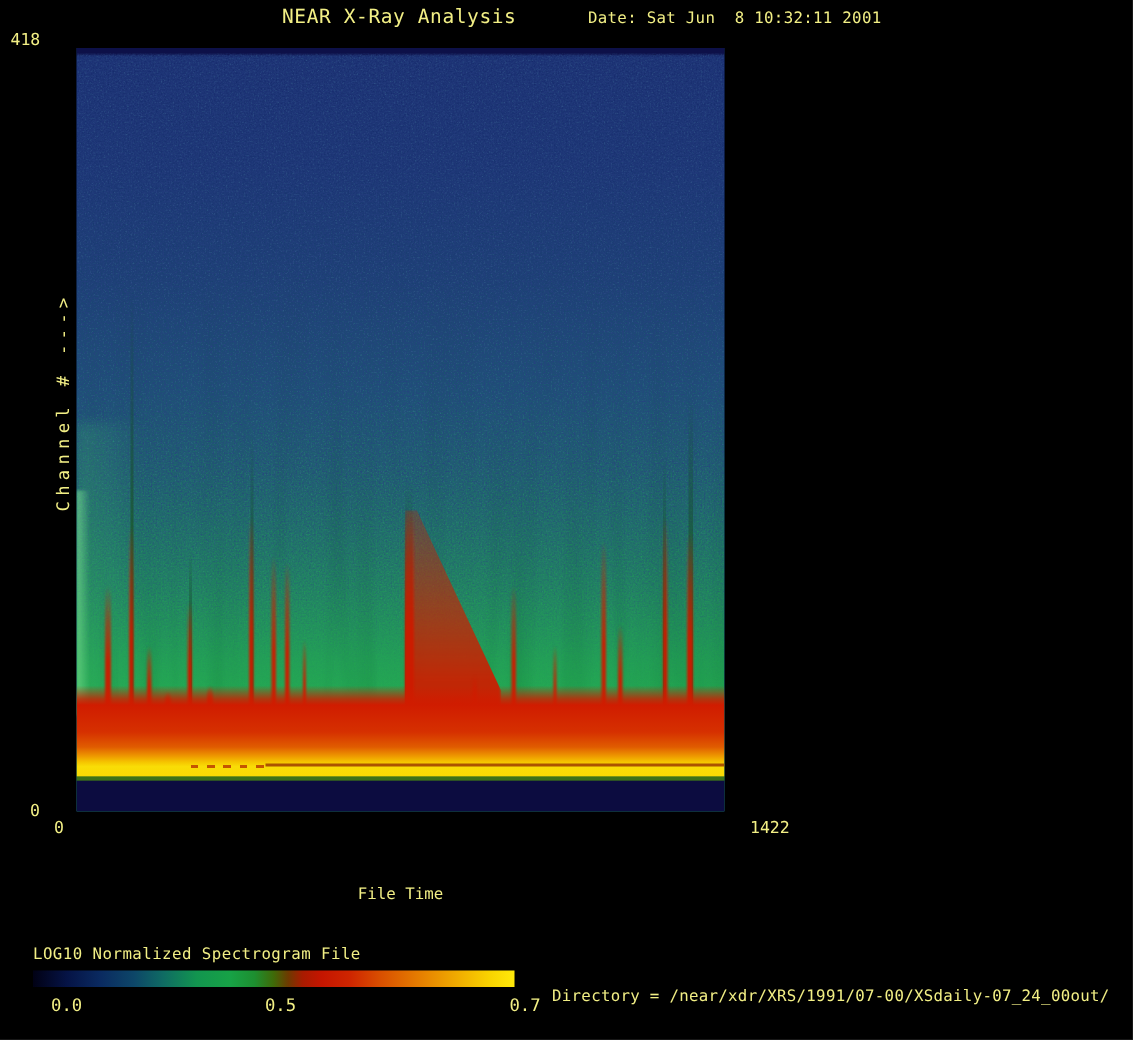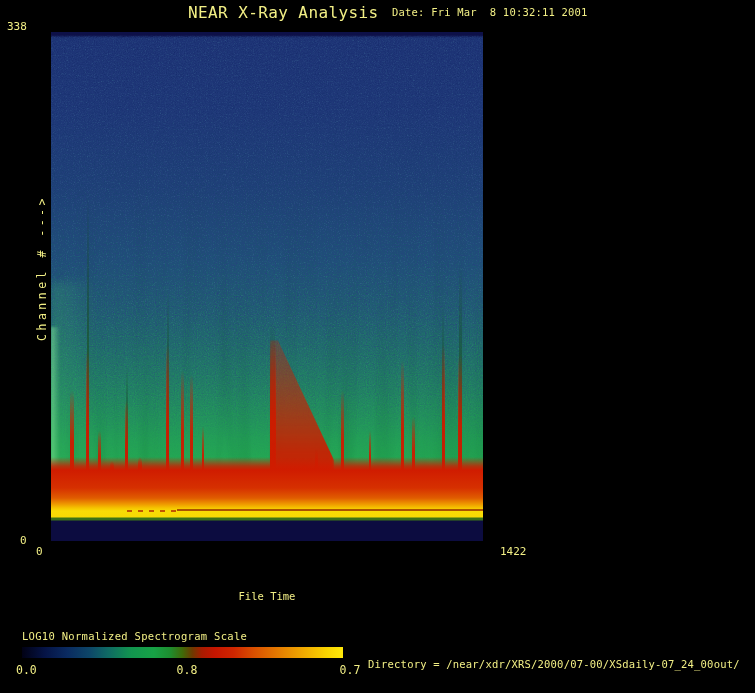--- a/index.html
+++ b/index.html
@@ -5,21 +5,21 @@
   html,body{margin:0;padding:0;background:#000;}
   .app{
     position:relative;
     width:755px;height:693px;
     background:#000;
     overflow:hidden;
     font-family:"DejaVu Sans Mono","Liberation Mono",monospace;
     color:#f2ef85;
   }
   .txt{position:absolute;white-space:pre;color:#f2ef85;line-height:1;}
-  .title-txt{font-size:16px;letter-spacing:0.4px;}
+  .title-txt{font-size:13px;letter-spacing:0.4px;}
   .date-txt{font-size:10.5px;letter-spacing:0.2px;}
   .tick{font-size:11px;}
   .axis-lab{font-size:10.5px;}
   .ylab{
     position:absolute;left:42px;top:268px;
     transform:translate(-50%,-50%) rotate(-90deg);
     white-space:nowrap;font-size:11.5px;letter-spacing:3.5px;color:#f2ef85;
   }
   
   .plot{
@@ -95,23 +95,23 @@
     <filter id="vstreaks" x="0" y="0" width="100%" height="100%">
       <feTurbulence type="fractalNoise" baseFrequency="0.06 0.003" numOctaves="2" seed="7" stitchTiles="stitch"></feTurbulence>
       <feColorMatrix type="matrix" values="0 0 0 0 0.0  0 0 0 0 0.25  0 0 0 0 0.1  0 0.8 0 0 -0.32"></feColorMatrix>
     </filter>
   </defs>
 </svg>
 
 <div class="app">
 
   <div class="txt title-txt" style="left:188px;top:5px;">NEAR X-Ray Analysis</div>
-  <div class="txt date-txt" style="left:392px;top:7px;">Date: Fri Mar  8 10:32:11 2001</div>
+  <div class="txt date-txt" style="left:392px;top:7px;">Date: Sat Jun  8 10:32:11 2001</div>
 
-  <div class="txt tick" style="left:7px;top:21px;">338</div>
+  <div class="txt tick" style="left:7px;top:21px;">418</div>
   <div class="ylab">Channel # ---&gt;</div>
   <div class="txt tick" style="left:20px;top:535px;">0</div>
 
   <div class="plot">
     <div class="base"></div>
     <svg class="vtex" width="432" height="509">
       <rect width="432" height="509" filter="url(#vstreaks)"></rect>
     </svg>
     <svg class="noise-svg" width="432" height="509">
       <rect width="432" height="509" filter="url(#noiseDark)"></rect>
@@ -151,21 +151,21 @@
       </div>
     <div class="band"></div>
     <div class="redline"></div>
     <div class="redline-dash"></div>
   </div>
 
   <div class="txt tick" style="left:36px;top:546px;">0</div>
   <div class="txt axis-lab center" style="left:267px;top:547px;margin-top:44px;">File Time</div>
   <div class="txt tick" style="left:500px;top:546px;">1422</div>
 
-  <div class="txt cb-title" style="left:22px;top:631px;">LOG10 Normalized Spectrogram Scale</div>
+  <div class="txt cb-title" style="left:22px;top:631px;">LOG10 Normalized Spectrogram File</div>
   <div class="cbar"></div>
-  <div class="txt cb-tick" style="left:16px;top:665px;text-align:center;">0.0</div>
-  <div class="txt cb-tick center" style="left:187px;top:665px;">0.8</div>
+  <div class="txt cb-tick" style="left:34px;top:665px;text-align:center;">0.0</div>
+  <div class="txt cb-tick center" style="left:187px;top:665px;">0.5</div>
   <div class="txt cb-tick center" style="left:350px;top:665px;">0.7</div>
 
-  <div class="txt status-txt" style="left:368px;top:659px;">Directory = /near/xdr/XRS/2000/07-00/XSdaily-07_24_00out/</div>
+  <div class="txt status-txt" style="left:368px;top:659px;">Directory = /near/xdr/XRS/1991/07-00/XSdaily-07_24_00out/</div>
 
 </div>
 
 </body></html>

